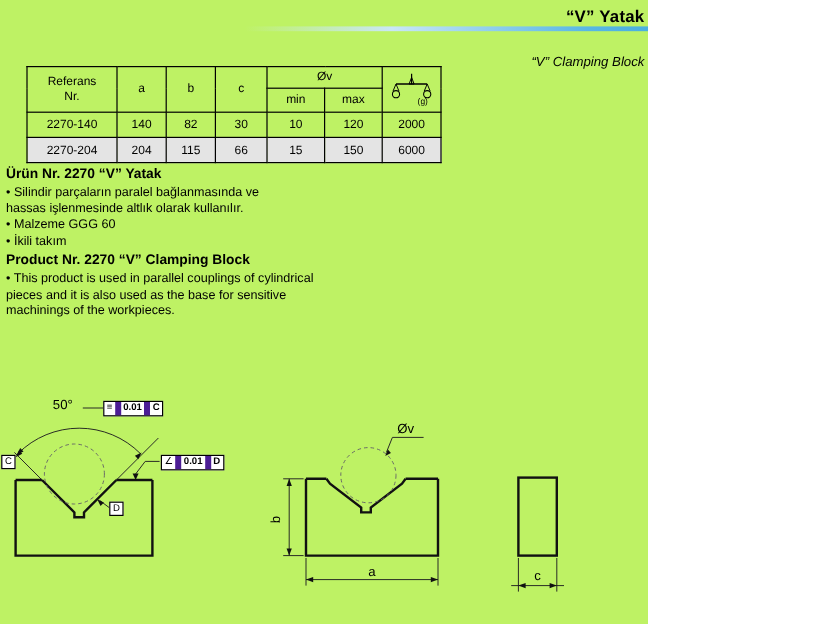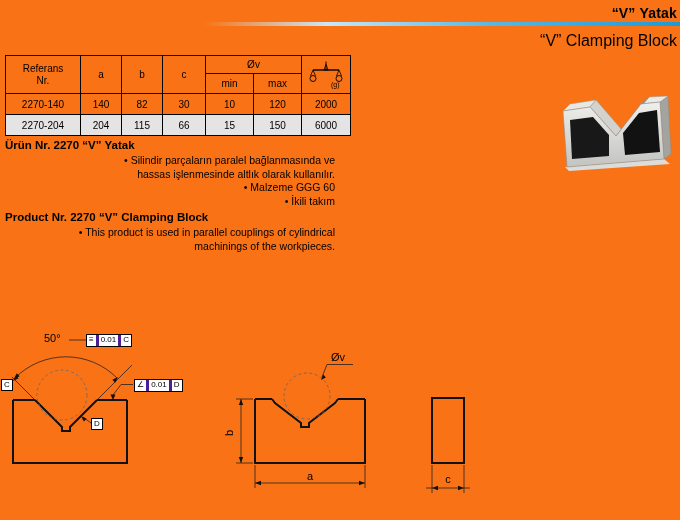--- a/index.html
+++ b/index.html
@@ -1,55 +1,55 @@
 <!DOCTYPE html>
 <html><head>
 <meta charset="utf-8">
 <style>
   html,body { margin:0; padding:0; background:#fff; }
   .page {
-    position:relative; width:680px; height:520px; background:#f97316;
+    position:relative; width:540px; height:520px; background:#bef264;
     font-family:"Liberation Sans", sans-serif; color:#000; overflow:hidden;
   }
 
   
   .title { position:absolute; top:5px; right:3px; font-size:14px; font-weight:bold; letter-spacing:.2px; }
   .accent-bar { position:absolute; top:22px; left:0; width:680px; height:4px;
     background:linear-gradient(to right, rgba(255,255,255,0) 30%, #c9e7f7 48%, #59b7e4 72%, #1d9ad3 100%); }
-  .subtitle { position:absolute; top:32px; right:3px; font-size:16px; }
-
-  
-  table.spec { position:absolute; top:55px; left:5px; border-collapse:collapse; }
+  .subtitle { position:absolute; top:46px; right:3px; font-size:11px;font-style:italic; }
+
+  
+  table.spec { position:absolute; top:55px; left:22px; border-collapse:collapse; }
   table.spec td { border:1px solid #000; text-align:center; vertical-align:middle;
     font-size:10px; padding:0 2px; }
   td.c-ref{width:70px;} td.c-a{width:36px;} td.c-b{width:36px;} td.c-c{width:38px;}
   td.c-min{width:43px;} td.c-max{width:43px;} td.c-wt{width:44px;}
   tr.h1 td{height:17px;} tr.h2 td{height:19px;} tr.data td{height:20px;}
   .pre { white-space:pre-line; line-height:12px; }
   tr.alt td { background:#e4e4e4; }
   .wt-cell { position:relative; }
 
   
   .section { position:absolute; left:5px; width:330px; }
   .sec-tr { top:139px; } .sec-en { top:211px; }
   .sec-heading { font-size:11.5px; font-weight:bold; margin-bottom:3px; }
-  .sec-line { font-size:10.5px; line-height:13.5px;text-align:right; }
+  .sec-line { font-size:10.5px; line-height:13.5px; }
 
   
   .draw { position:absolute; }
   .d-left { left:0; top:328px; width:200px; height:172px; }
   .d-mid  { left:225px; top:345px; width:200px; height:155px; }
   .d-right{ left:425px; top:380px; width:120px; height:130px; }
   .photo  { left:553px; top:80px; width:125px; height:92px; position:absolute; }
 
   .angle-label { position:absolute; left:44px; top:4px; font-size:11px; }
   .fcf { position:absolute; display:flex; align-items:stretch; border:1px solid #000;
     background:#fff; font-size:8px; line-height:10px; height:11px; box-sizing:content-box; }
   .fcf span { padding:0 2px; display:block; }
-  .fcf span + span { border-left:3px solid #4c1d95; }
+  .fcf span + span { border-left:5px solid #4c1d95;font-weight:bold; }
   .fcf-top { left:86px; top:6px; }
   .fcf-side { left:134px; top:51px; }
   .datum { position:absolute; width:10px; height:10px; border:1px solid #000; background:#fff;
     font-size:8px; line-height:10px; text-align:center; }
   .datum-c { left:1px; top:51px; }
   .datum-d { left:91px; top:90px; }
 
   svg { display:block; }
   .thick { stroke:#111; stroke-width:2; fill:none; stroke-linejoin:miter; }
   .thin  { stroke:#222; stroke-width:.8; fill:none; }
@@ -137,20 +137,21 @@
     <div class="sec-heading">Ürün Nr. 2270  “V” Yatak</div>
     <div class="sec-line">•  Silindir parçaların paralel bağlanmasında ve</div>
     <div class="sec-line">hassas işlenmesinde altlık olarak kullanılır.</div>
     <div class="sec-line">•  Malzeme GGG 60</div>
     <div class="sec-line">•  İkili takım</div>
   </div>
 
   <div class="section sec-en">
     <div class="sec-heading">Product Nr. 2270 “V” Clamping Block</div>
     <div class="sec-line">• This product is used in parallel couplings of cylindrical</div>
+    <div class="sec-line">pieces and it is also used as the base for sensitive</div>
     <div class="sec-line">machinings of the workpieces.</div>
   </div>
 
   <div class="draw d-left">
     <svg width="200" height="172" viewBox="0 0 200 172">
       <g>
         <path class="thick" d="M13,72 L35,72 M97,72 L127,72 M13,72 L13,135 L127,135 L127,72"></path>
         <path class="thick" d="M35,72 L62,99 L62,103 L70,103 L70,99 L97,72"></path>
       </g>
       <circle class="dash" cx="62" cy="67" r="25"></circle>

